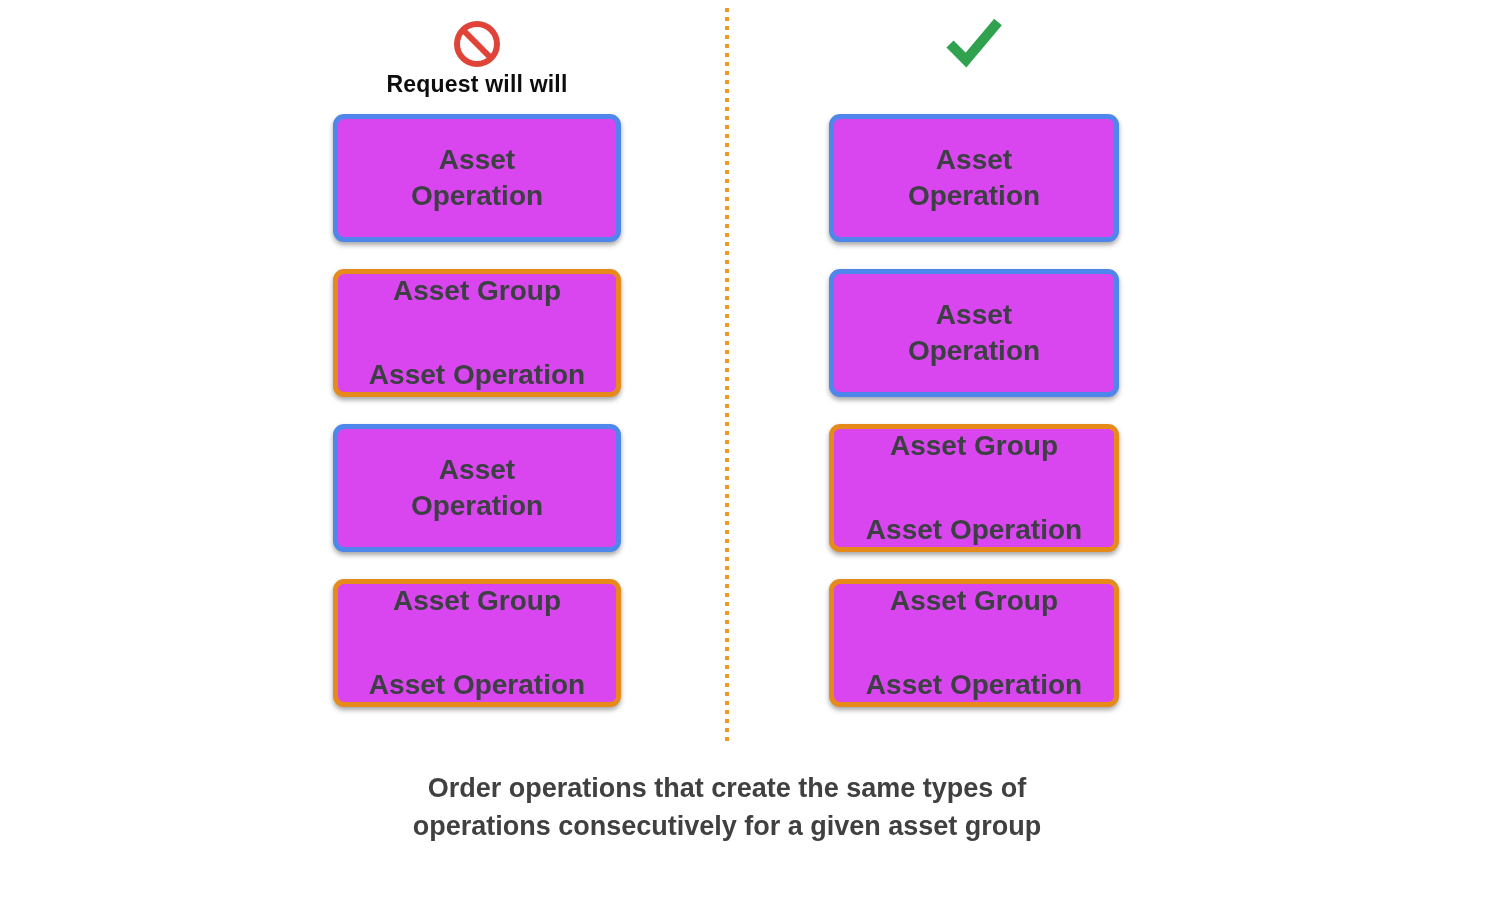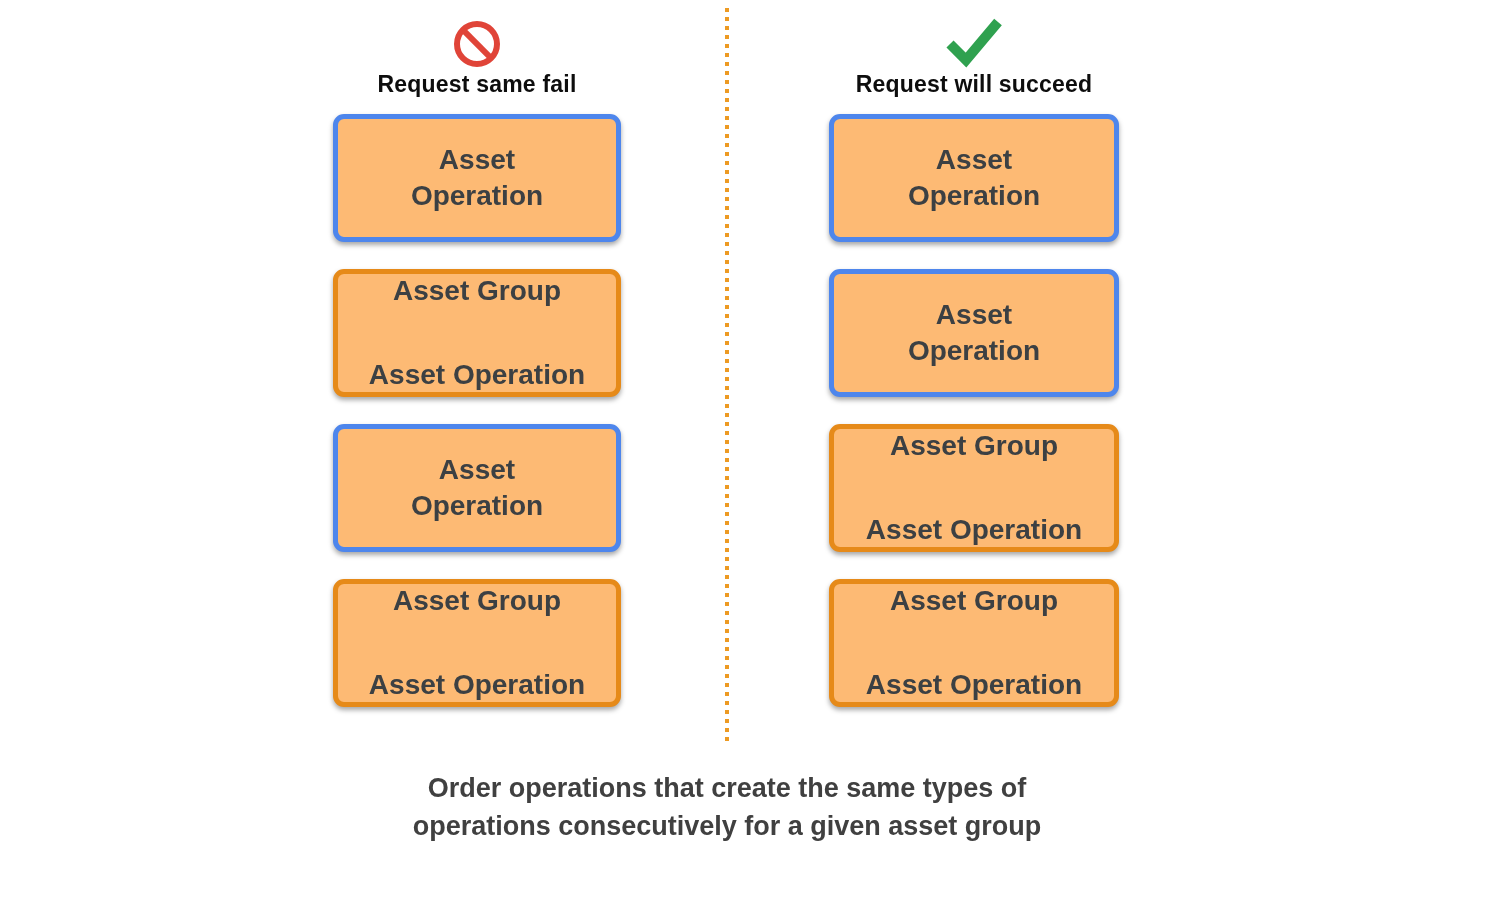--- a/index.html
+++ b/index.html
@@ -36,21 +36,21 @@
     color: #0d0d0d;
     letter-spacing: 0.2px;
   }
 
   
   .box {
     position: absolute;
     left: 0;
     width: 100%;
     height: 128px;
-    background: #fdba74;
+    background: #d946ef;
     border-radius: 11px;
     box-shadow: 0 3px 5px rgba(0,0,0,0.35);
     display: flex;
     flex-direction: column;
     align-items: center;
     justify-content: center;
     text-align: center;
     font-size: 28px;
     line-height: 36px;
     font-weight: 700;
@@ -100,21 +100,21 @@
 <div class="canvas">
 
   <div class="column col-fail">
     <div class="col-header">
       <div class="icon-wrap">
         <svg width="48" height="48" viewBox="0 0 48 48">
           <circle cx="24" cy="24" r="20" fill="none" stroke="#e04438" stroke-width="6"></circle>
           <line x1="10.2" y1="10.2" x2="37.8" y2="37.8" stroke="#e04438" stroke-width="6"></line>
         </svg>
       </div>
-      <span class="label">Request same fail</span>
+      <span class="label">Request will will</span>
     </div>
 
     <div class="box asset-operation row1">
       <span class="box-line">Asset</span>
       <span class="box-line">Operation</span>
     </div>
     <div class="box asset-group-asset-operation row2">
       <span class="box-line">Asset Group</span>
       <span class="box-line">Asset Operation</span>
     </div>
@@ -130,21 +130,20 @@
 
   <div class="divider"></div>
 
   <div class="column col-succeed">
     <div class="col-header">
       <div class="icon-wrap">
         <svg width="58" height="52" viewBox="0 0 58 52">
           <path d="M5 28 L21 44 L53 6" fill="none" stroke="#2fa14f" stroke-width="10"></path>
         </svg>
       </div>
-      <span class="label">Request will succeed</span>
     </div>
 
     <div class="box asset-operation row1">
       <span class="box-line">Asset</span>
       <span class="box-line">Operation</span>
     </div>
     <div class="box asset-operation row2">
       <span class="box-line">Asset</span>
       <span class="box-line">Operation</span>
     </div>

